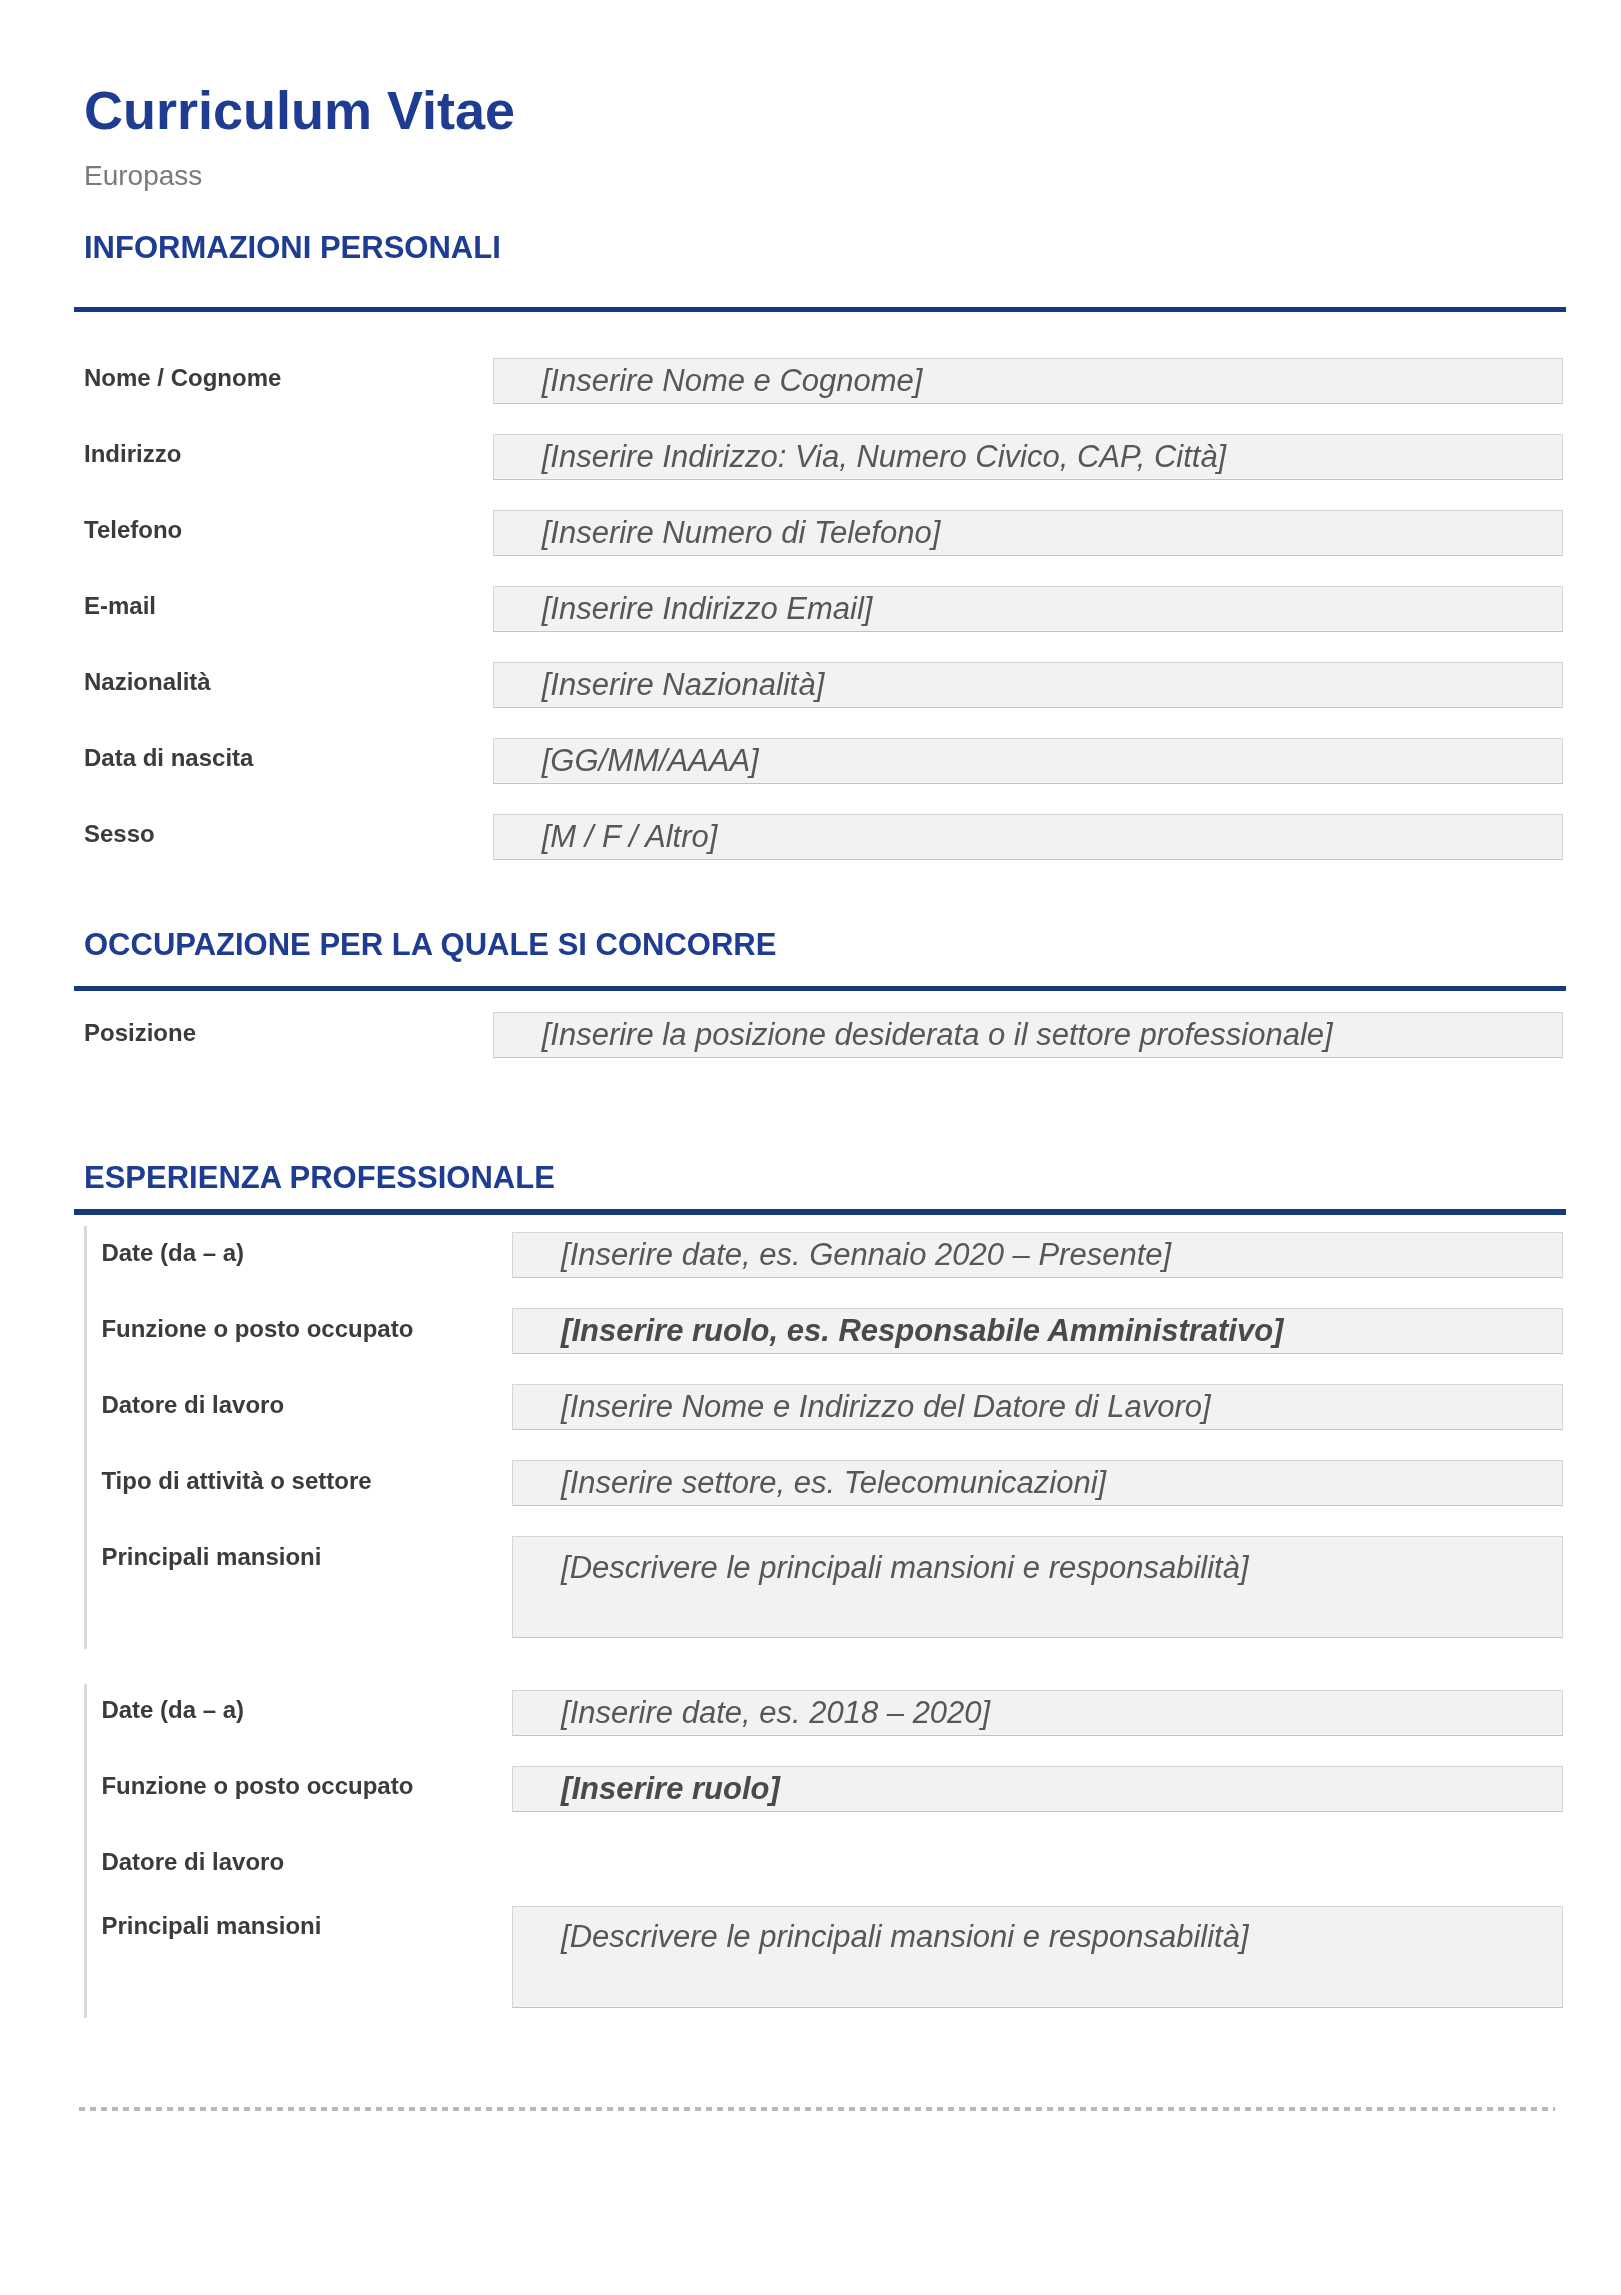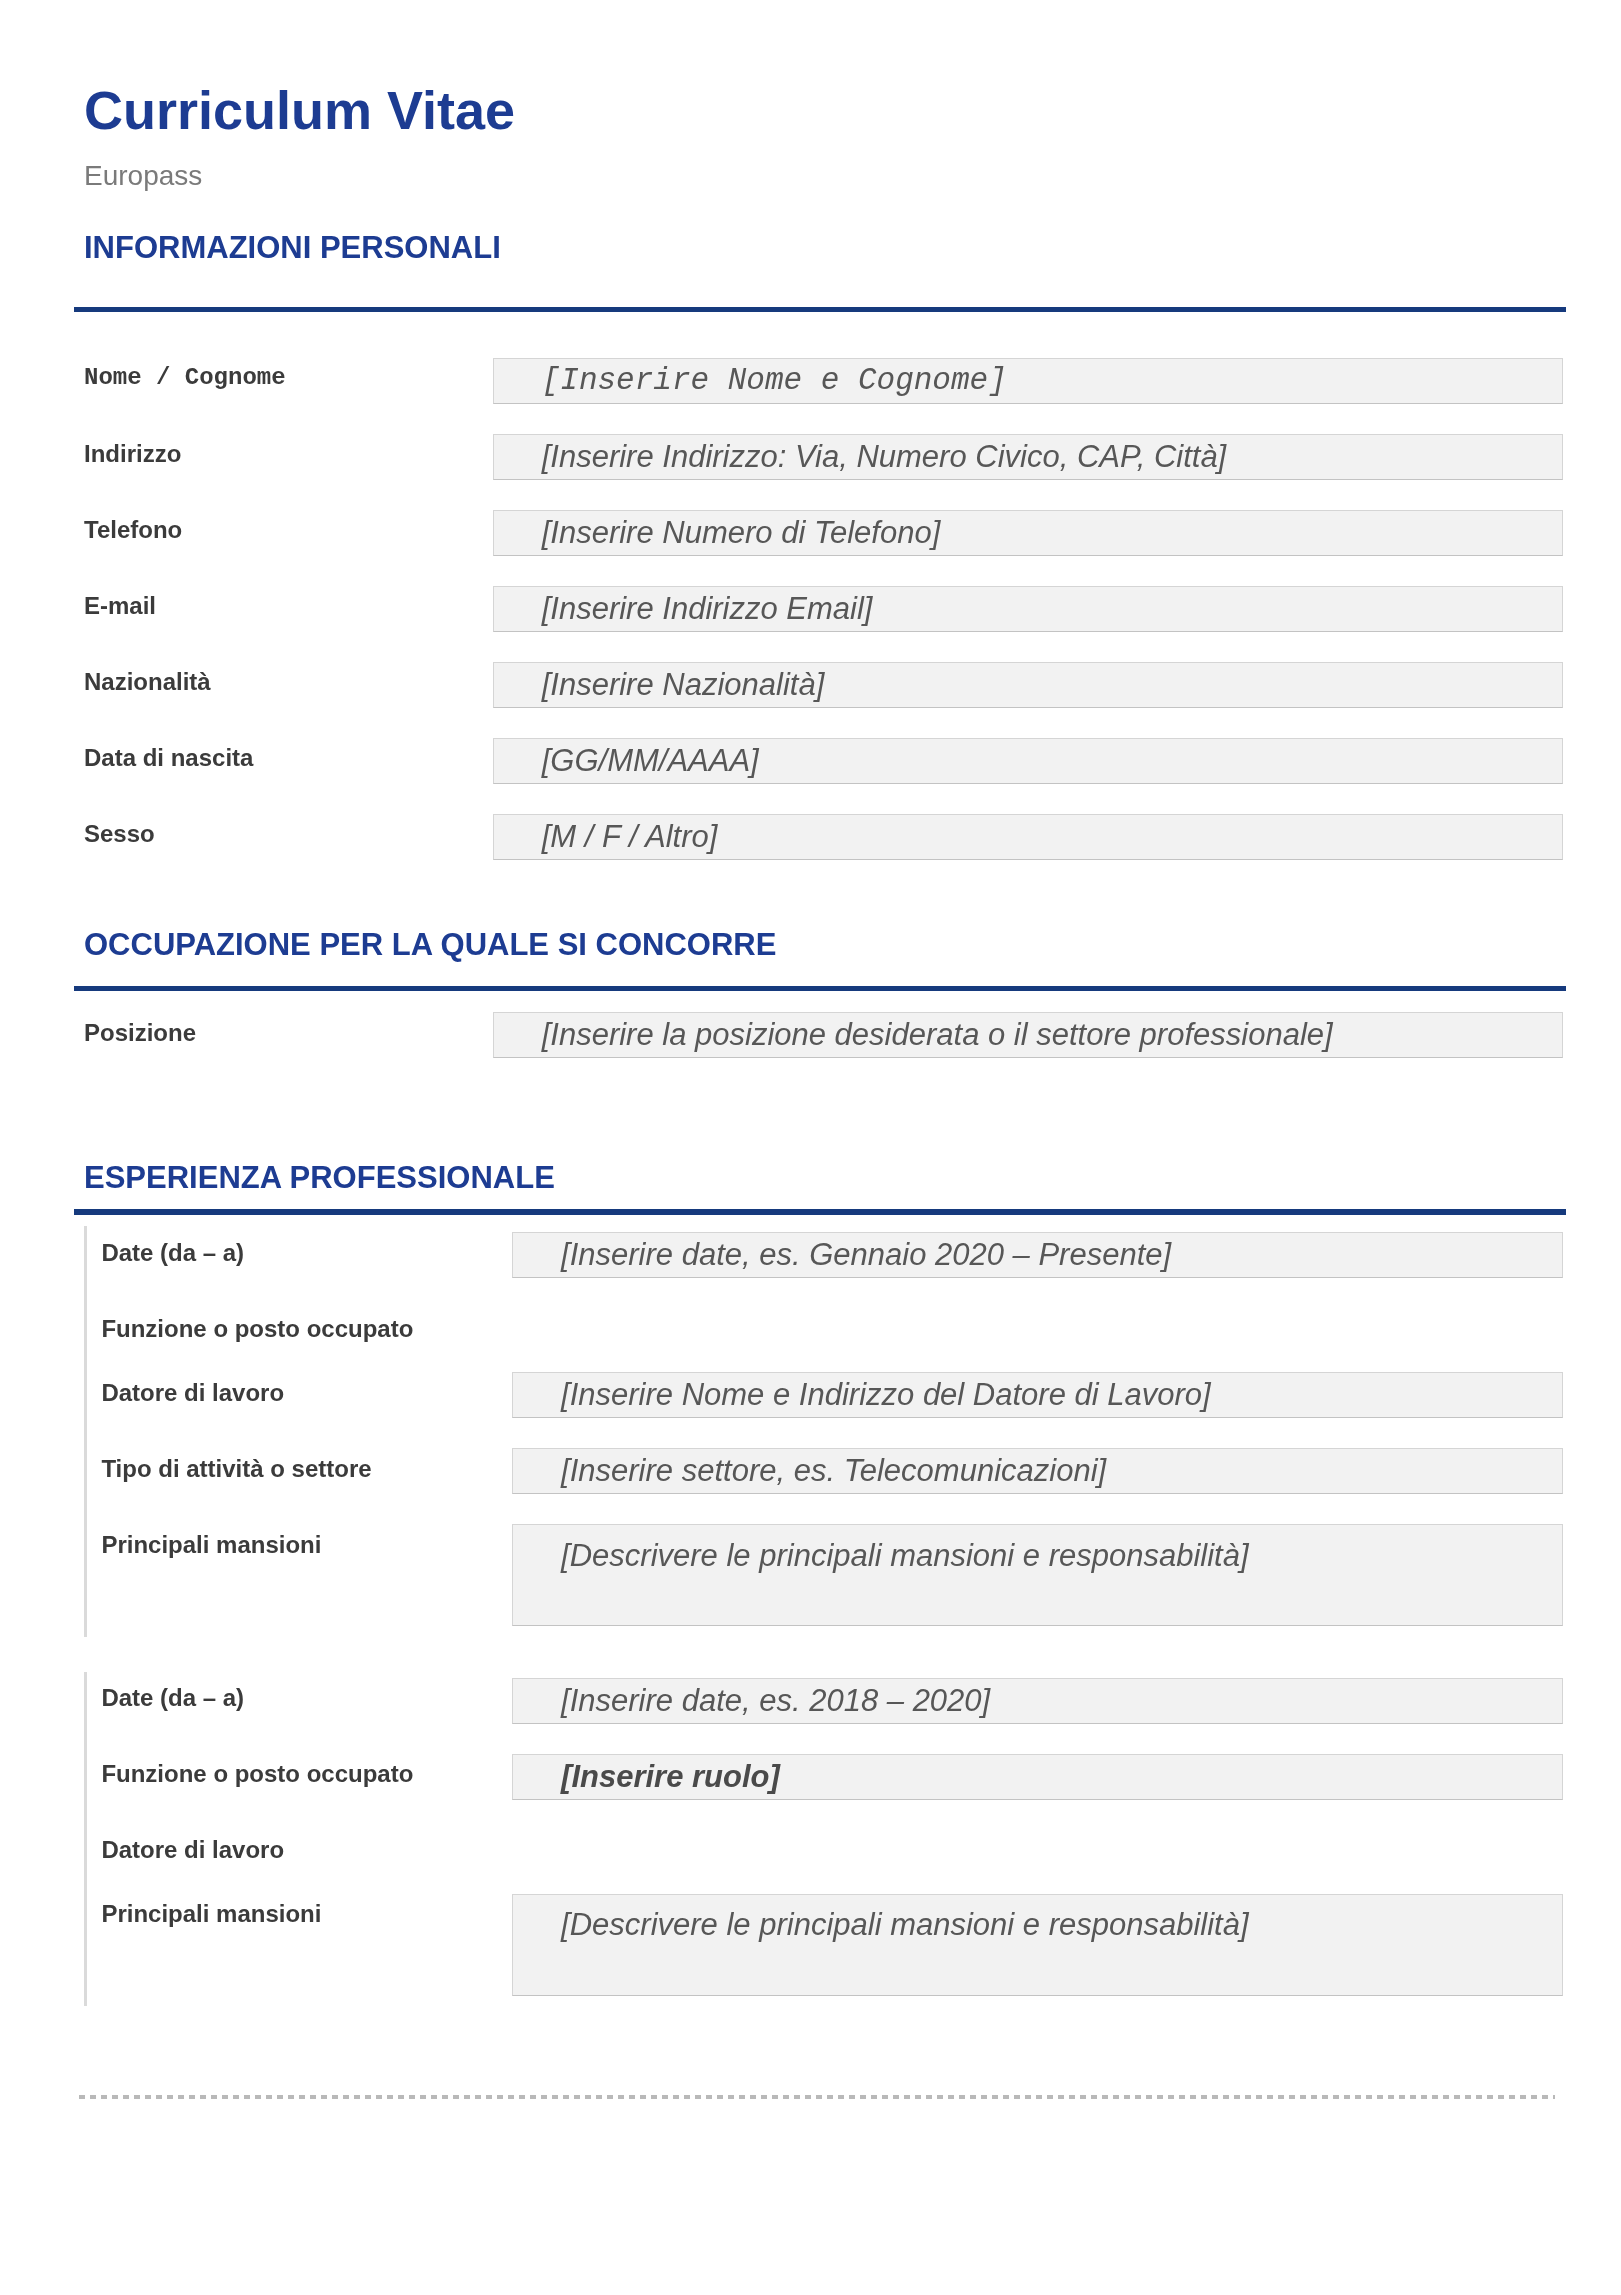--- a/index.html
+++ b/index.html
@@ -54,21 +54,21 @@
     margin-right:-2.6px;
   }
   .rule.personal{margin-top:42px;}
   .rule.occupation{margin-top:25px;}
   .rule.experience{margin-top:14.4px;}
   .frow{
     display:flex;
     align-items:flex-start;
   }
   .frow + .frow{margin-top:30px;}
-  .first-personal-row{margin-top:46px;font-family:Liberation Mono, monospace;}
+  .first-personal-row{margin-top:46px;}
   .posizione-row{margin-top:21px;}
   .flabel{
     width:409px;
     flex:0 0 409px;
     padding-top:6.5px;
     font-size:24px;
     font-weight:bold;
     color:var(--label-gray);
     line-height:1.15;
   }
@@ -182,20 +182,23 @@
 
   <div class="xblock first">
     <div class="frow">
       <div class="flabel">Date (da – a)</div>
       <div class="fbox">
           <span class="ph">[Inserire date, es. Gennaio 2020 – Presente]</span>
         </div>
     </div>
     <div class="frow">
       <div class="flabel">Funzione o posto occupato</div>
+      <div class="fbox bold">
+          <span class="ph">[Inserire ruolo, es. Responsabile Amministrativo]</span>
+        </div>
     </div>
     <div class="frow">
       <div class="flabel">Datore di lavoro</div>
       <div class="fbox">
           <span class="ph">[Inserire Nome e Indirizzo del Datore di Lavoro]</span>
         </div>
     </div>
     <div class="frow">
       <div class="flabel">Tipo di attività o settore</div>
       <div class="fbox">

